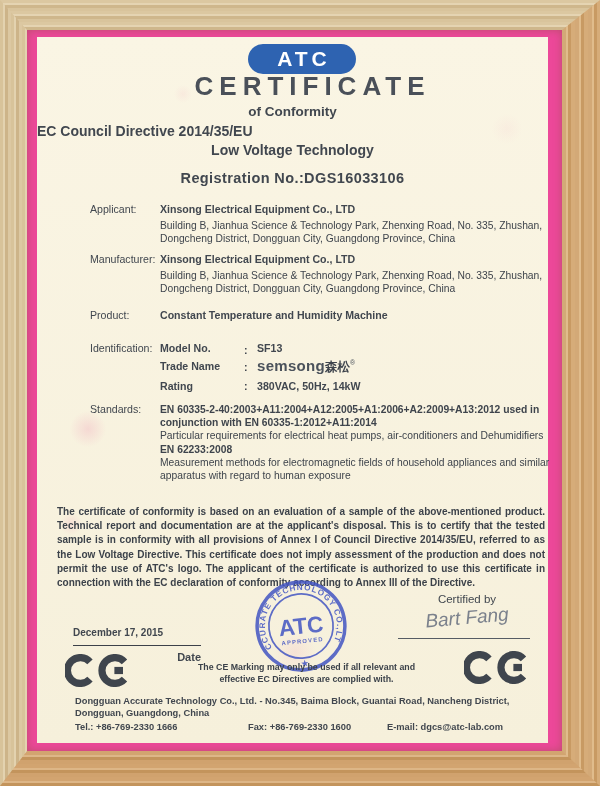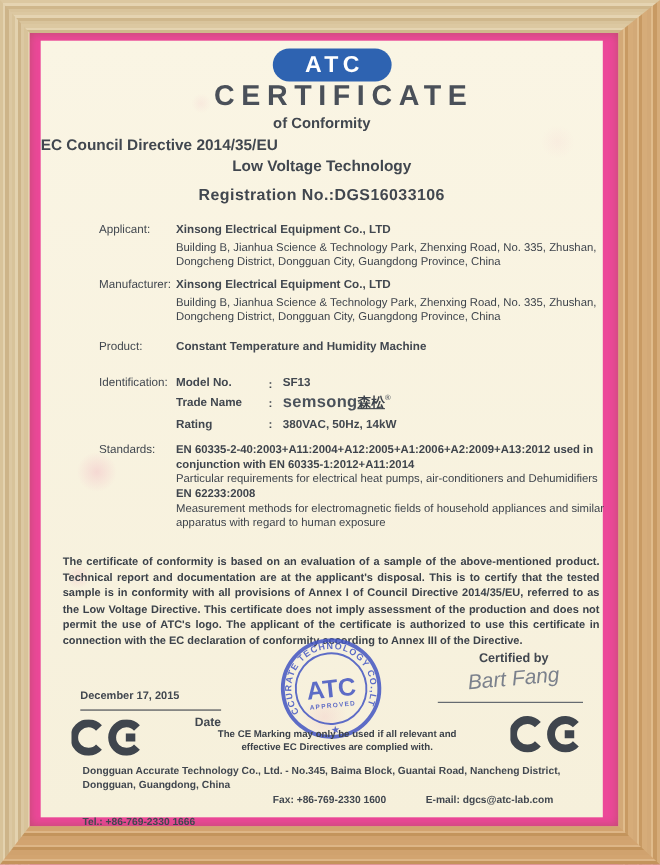--- a/index.html
+++ b/index.html
@@ -40,41 +40,41 @@
   .reg{left:0;right:0;top:133px;text-align:center;font-size:14.5px;font-weight:bold;letter-spacing:.4px;}
   
   .lbl{left:41px;width:80px;font-size:10.6px;font-weight:normal;margin-left:12px;}
   .val{left:123px;width:400px;font-size:10.6px;}
   .bold{font-weight:bold;}
   .addr{font-size:10.3px;line-height:13px;color:#3e444c;}
   .ilbl{left:123px;width:82px;font-size:10.6px;font-weight:bold;}
   .colon{left:207px;font-size:10.6px;font-weight:bold;}
   .ival{left:220px;width:300px;font-size:10.6px;font-weight:bold;}
   .semsong{font-size:15px;font-weight:bold;color:#4b525b;letter-spacing:.3px;}
-  .cnchar{font-size:12.5px;font-weight:bold;color:#3e444c;text-decoration:underline;}
+  .cnchar{font-size:12.5px;font-weight:bold;color:#3e444c;}
   .regmark{font-size:7px;vertical-align:super;color:#4b525b;}
   .stdline{font-size:10.3px;line-height:13.2px;color:#3e444c;}
   
   .bodytext{left:20px;top:468px;width:488px;font-size:10px;font-weight:bold;
             line-height:14.2px;text-align:justify;color:#3c424a;}
   
   .stamp{left:217px;top:542px;width:94px;height:94px;transform:rotate(-6deg);opacity:.85;}
-  .certby{left:356px;top:556px;width:148px;text-align:center;font-size:11.5px;font-weight:bold;}
+  .certby{left:356px;top:556px;width:148px;text-align:center;font-size:11.5px;font-weight:normal;}
   .sig{left:364px;top:570px;width:132px;text-align:center;font-style:italic;font-size:19px;
        color:#7b818c;transform:rotate(-5deg);}
   .sigline{left:361px;top:601px;width:132px;border-top:1px solid #565c64;}
   .datetext{left:36px;top:590px;width:128px;text-align:left;font-size:10px;font-weight:bold;}
   .dateline{left:36px;top:608px;width:128px;border-top:1.5px solid #3c4149;}
   .datelabel{left:36px;top:614px;width:128px;text-align:right;font-size:11px;font-weight:bold;}
   .ce-left{left:28px;top:617px;}
   .ce-right{left:427px;top:614px;}
   .cenote{left:152px;top:625px;width:235px;text-align:center;font-size:8.8px;font-weight:bold;
           line-height:11.5px;color:#3c424a;}
   .footaddr{left:38px;top:659px;width:474px;font-size:9.3px;font-weight:bold;line-height:11.5px;}
-  .tel{left:38px;top:685px;font-size:9.3px;font-weight:bold;margin-top:20px;}
+  .tel{left:38px;top:685px;font-size:9.3px;font-weight:bold;}
   .fax{left:200px;top:685px;font-size:9.3px;font-weight:bold;margin-left:11px;}
   .email{left:350px;top:685px;font-size:9.3px;font-weight:bold;}
 </style>
 </head>
 <body>
 
 <div class="abs f-left"></div>
 <div class="abs f-right"></div>
 <div class="abs f-top"></div>
 <div class="abs f-bottom"></div>

